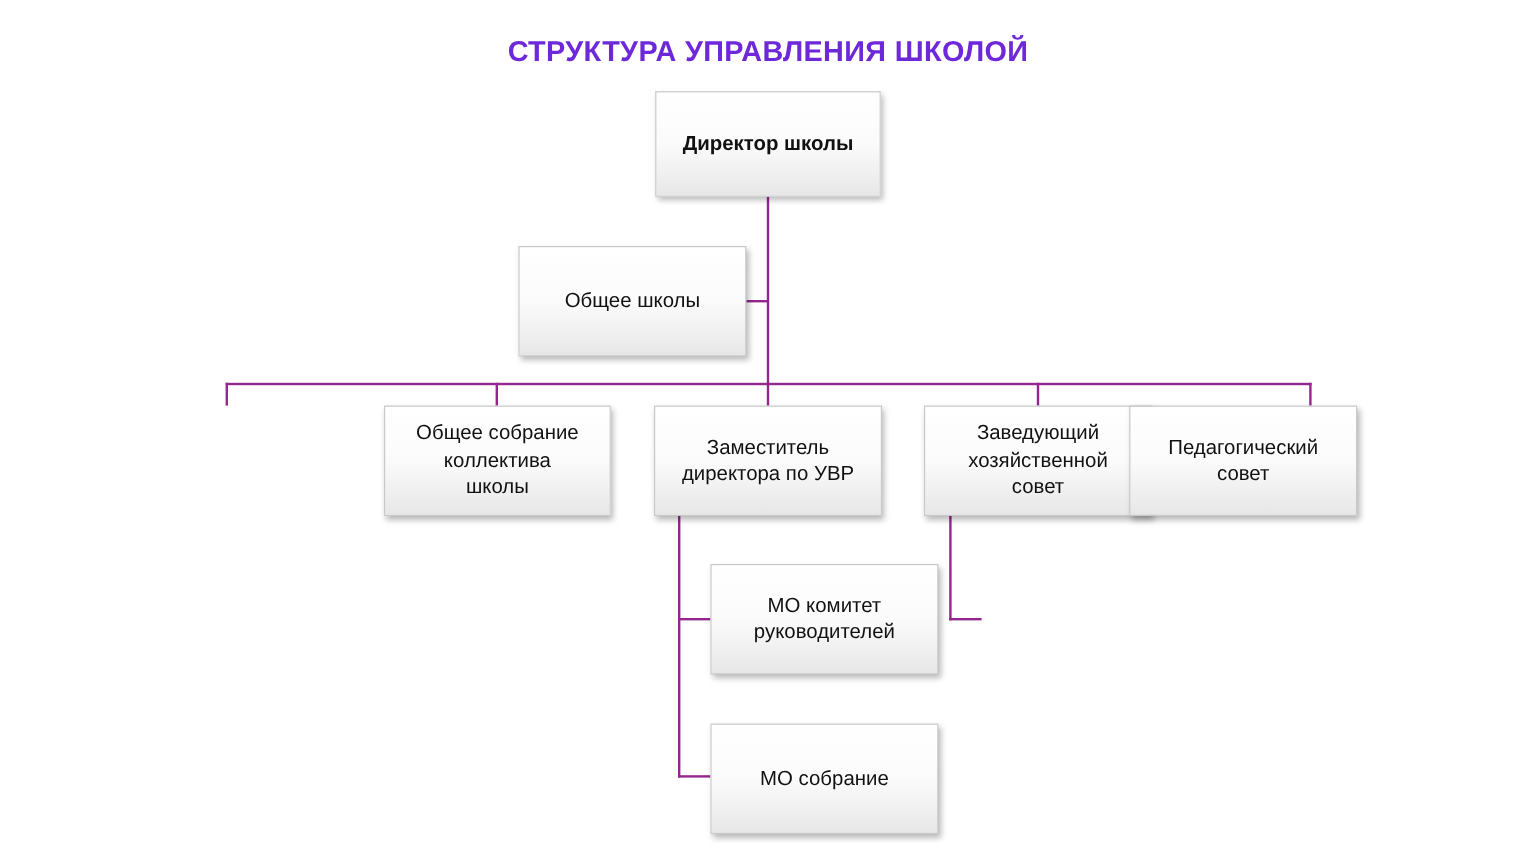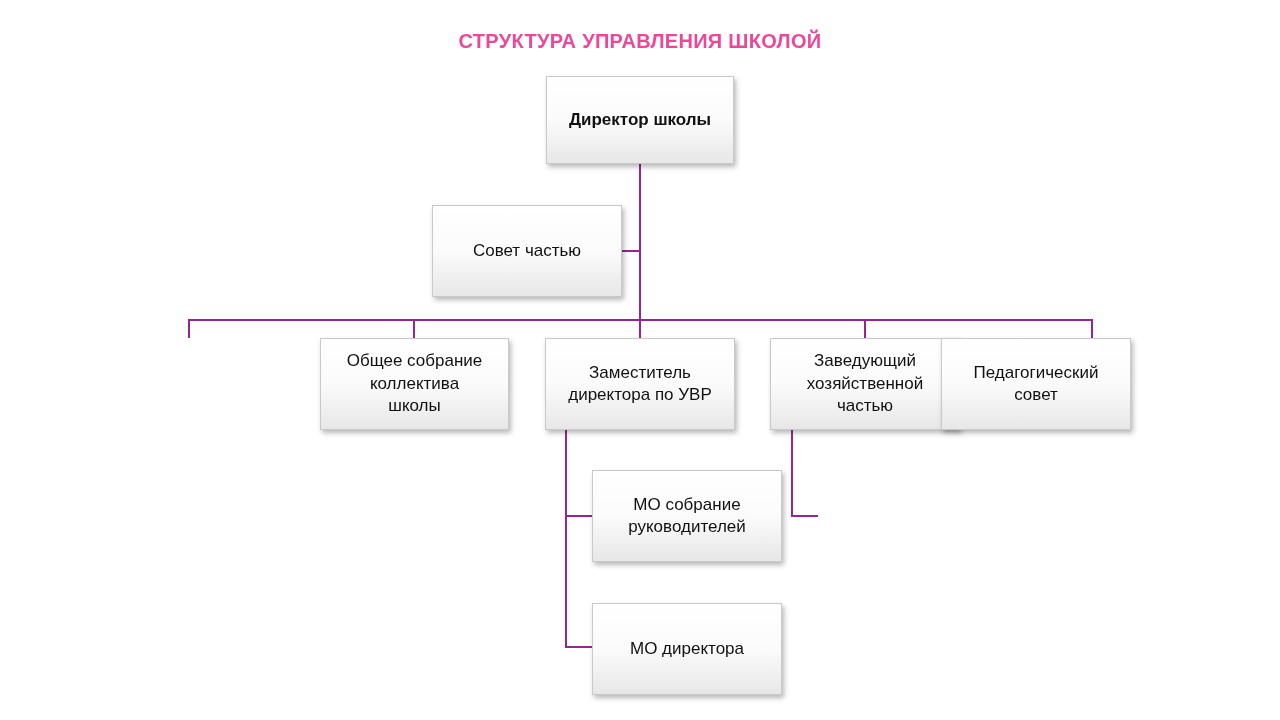--- a/index.html
+++ b/index.html
@@ -14,24 +14,24 @@
     height: 720px;
     background: #ffffff;
     overflow: hidden;
   }
   .chart-title {
     position: absolute;
     left: 0;
     top: 30px;
     width: 1280px;
     text-align: center;
-    font-size: 20px;
+    font-size: 24px;
     font-weight: bold;
     letter-spacing: 0.3px;
-    color: #ec4899;
+    color: #6d28d9;
   }
   .node {
     position: absolute;
     background: linear-gradient(180deg, #ffffff 0%, #fbfbfb 50%, #e7e7e7 100%);
     border: 1px solid #c9c9c9;
     box-shadow: 2px 3px 5px rgba(0,0,0,0.28);
     display: flex;
     align-items: center;
     justify-content: center;
     text-align: center;
@@ -89,36 +89,36 @@
   <div class="line" id="l-drop-zaveduyushchiy"></div>
   <div class="line" id="l-drop-pedsovet"></div>
   <div class="line" id="l-zam-down"></div>
   <div class="line" id="l-branch-mo-klassnykh"></div>
   <div class="line" id="l-branch-mo-uchiteley"></div>
   <div class="line" id="l-zav-down"></div>
   <div class="line" id="l-branch-obsluzhivayushchiy"></div>
 
   <div class="node bold" id="n-director">Директор школы</div>
 
-  <div class="node" id="n-sovet">Совет частью</div>
+  <div class="node" id="n-sovet">Общее школы</div>
 
 
   <div class="node" id="n-zamestitel">Заместитель
 директора по УВР</div>
 
   <div class="node" id="n-obshchee">Общее собрание
 коллектива
 школы</div>
 
   <div class="node" id="n-zaveduyushchiy">Заведующий
 хозяйственной
-частью</div>
+совет</div>
 
   <div class="node" id="n-pedsovet">Педагогический
 совет</div>
 
-  <div class="node" id="n-mo-klassnykh">МО собрание
+  <div class="node" id="n-mo-klassnykh">МО комитет
 руководителей</div>
 
 
-  <div class="node" id="n-mo-uchiteley">МО директора</div>
+  <div class="node" id="n-mo-uchiteley">МО собрание</div>
 
 </div>
 
 </body></html>

